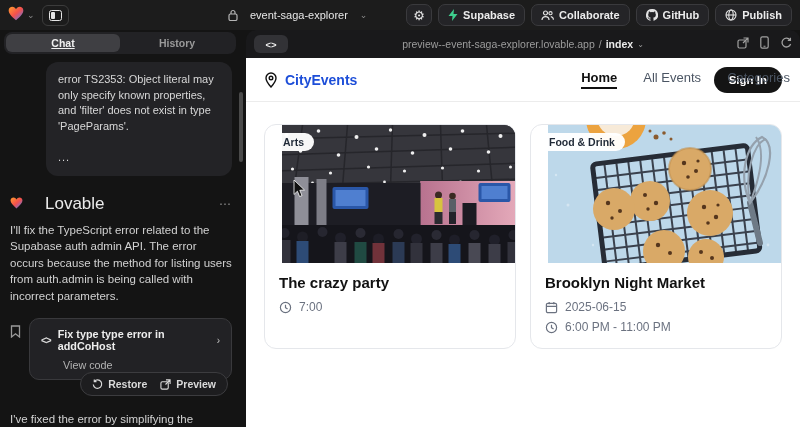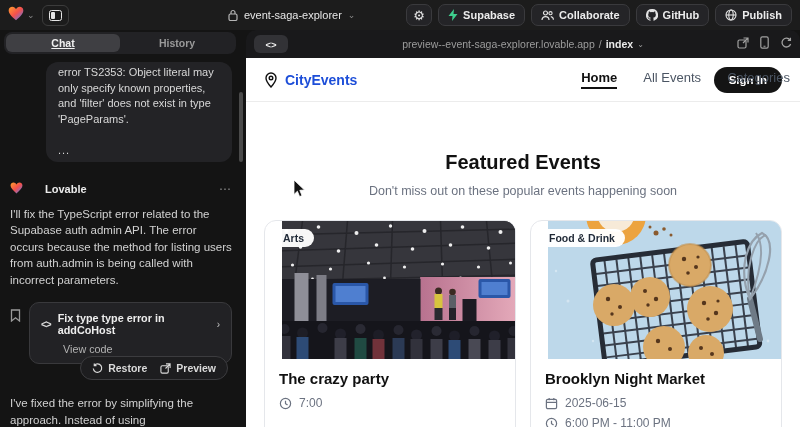--- a/index.html
+++ b/index.html
@@ -9,45 +9,45 @@
 
   
   .topbar { height:30px; background:#1c1c1c; display:flex; align-items:center;
     padding:0 8px; flex:0 0 30px; position:relative; }
   .topbar-left { display:flex; align-items:center; gap:7px; }
   .logo-wrap { display:flex; align-items:center; gap:3px; cursor:pointer; }
   .chev { color:#8a8a8a; font-size:9px; line-height:1; }
   .panel-toggle { width:27px; height:21px; border:1px solid #3c3c3c; border-radius:6px;
     display:flex; align-items:center; justify-content:center; background:transparent; }
   .project-chip { position:absolute; left:228px; top:0; height:30px; display:flex;
-    align-items:center; gap:6px; color:#e6e6e6; font-size:11px; }
+    align-items:center; gap:12px; color:#e6e6e6; font-size:11px; }
   .topbar-right { margin-left:auto; display:flex; align-items:center; gap:6px; }
   .icon-btn { width:26px; height:22px; border:1px solid #3a3a3d; border-radius:7px;
     background:#242427; color:#e3e3e3; display:flex; align-items:center; justify-content:center;
     font-size:13px; }
   .tb-btn { height:22px; border:1px solid #3a3a3d; border-radius:7px; background:#242427;
     color:#ececec; font-size:11px; font-weight:600; display:flex; align-items:center;
     gap:5px; padding:0 9px; }
 
   
   .main { flex:1; display:flex; min-height:0; }
 
   
   .sidebar { width:246px; flex:0 0 246px; background:#141414; position:relative;
     display:flex; flex-direction:column; padding:0 4px 0 0; }
   .tabs { display:flex; margin:2px 6px 4px 4px; background:#222225; border-radius:8px; padding:2px; }
   .tab { flex:1; text-align:center; font-size:10.5px; padding:3px 0; border-radius:6px;
     color:#9a9a9a; font-weight:600; }
   .tab.active { background:#3f3f43; color:#f0f0f0;text-decoration:underline; }
   .chat-scroll { flex:1; overflow:hidden; padding:4px 10px 0 10px; position:relative; }
-  .user-bubble { margin-left:36px; background:#232326; border-radius:12px; padding:3px 12px;
+  .user-bubble { margin-left:36px; background:#232326; border-radius:12px; padding:10px 12px;
     color:#d8d8d8; font-size:11px; line-height:15.5px; }
   .user-bubble .dots-row { margin-top:16px; letter-spacing:1px; }
   .asst-head { display:flex; align-items:center; gap:6px; margin:18px 0 8px 0; }
-  .asst-name { color:#ebebeb; font-size:11px; font-weight:700;padding-left:16px; }
+  .asst-name { color:#ebebeb; font-size:17px; font-weight:400;padding-left:16px; }
   .asst-menu { margin-left:auto; color:#8d8d8d; font-size:12px; letter-spacing:1px; }
   .asst-text { color:#d2d2d2; font-size:11.5px; line-height:16.5px; }
   .action-row { display:flex; align-items:flex-start; gap:8px; margin-top:14px; }
   .bookmark { margin-top:6px; flex:0 0 auto; }
   .action-card { flex:1; background:#222225; border:1px solid #39393c; border-radius:10px;
     padding:9px 11px 8px 11px; }
   .ac-top { display:flex; align-items:center; gap:7px; }
   .ac-title { color:#ededed; font-size:10.8px; font-weight:700; flex:1; }
   .ac-glyph { color:#dcdcdc; font-size:10px; font-weight:700; letter-spacing:-1px; }
   .ac-chev { color:#c0c0c0; font-size:10px; }
@@ -286,24 +286,20 @@
             <span>CityEvents</span>
           </div>
           <nav class="site-nav">
             <span class="nav-item active">Home</span>
             <span class="nav-item">All Events</span>
             <span class="nav-item">Categories</span>
           </nav>
           <div class="signin">Sign In</div>
         </header>
 
-        <div class="hero">
-          <div class="hero-title">Featured Events</div>
-          <div class="hero-sub">Don't miss out on these popular events happening soon</div>
-        </div>
 
         <div class="cards">
 
           <div class="card">
             <div class="card-img">
               <svg viewBox="0 0 252 138" preserveAspectRatio="xMidYMid slice">
                 <rect width="252" height="138" fill="#2e2e33"></rect>
                 <rect width="252" height="62" fill="#36363c"></rect>
                 <g stroke="#26262b" stroke-width="1.5">
                   <line x1="0" y1="14" x2="252" y2="8"></line>

